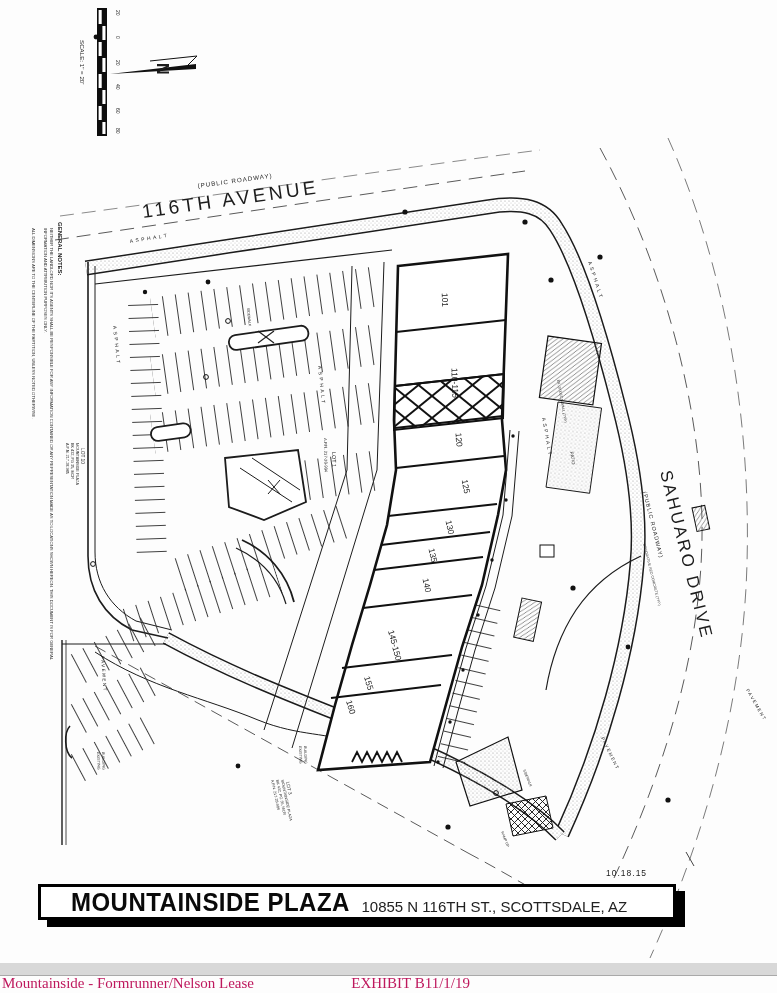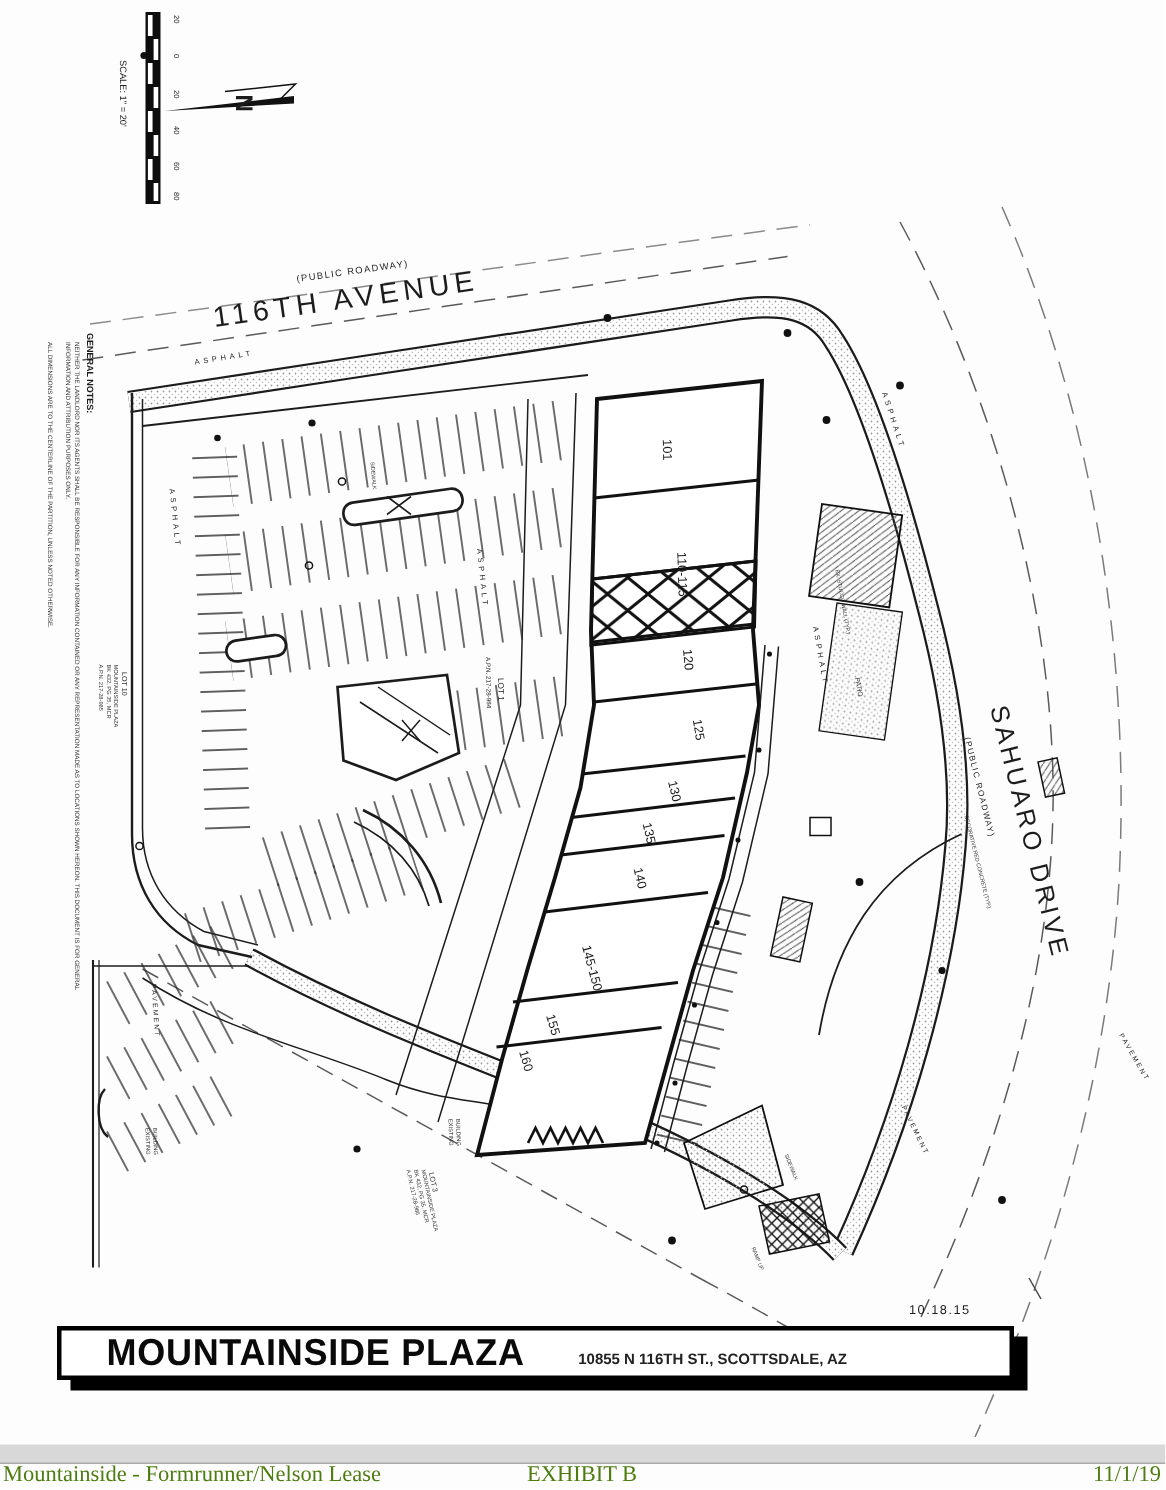--- a/index.html
+++ b/index.html
@@ -7,28 +7,28 @@
         font-family:"Liberation Sans",sans-serif;}
   svg{position:absolute;left:0;top:0;}
   .t{fill:#1c1c1c;font-family:"Liberation Sans",sans-serif;}
   .tt{fill:#333;font-family:"Liberation Sans",sans-serif;}
   
   #titleblock{position:absolute;left:38px;top:884px;width:638px;height:36px;background:#fff;
       border:3px solid #000;box-shadow:9px 7px 0 #000;display:flex;align-items:baseline;
       padding-left:30px;box-sizing:border-box;}
   #titleblock .tname{font-size:25px;font-weight:bold;letter-spacing:.5px;color:#0a0a0a;
       transform:scaleX(.96);transform-origin:left;align-self:center;}
-  #titleblock .taddr{font-size:10px;font-weight:700;color:#222;margin-left:24px;align-self:center;margin-top:8px;}
+  #titleblock .taddr{font-size:15px;font-weight:400;color:#222;margin-left:0;align-self:center;margin-top:8px;}
   
   #footband{position:absolute;left:0;top:963px;width:777px;height:12px;background:#d8d8d8;border-bottom:1px solid #a9a9a9;}
   #footer{position:absolute;left:0;top:975px;width:777px;height:18px;display:flex;align-items:baseline;
-      font-family:"Liberation Serif",serif;color:#4d7c0f;font-size:15px;}
+      font-family:"Liberation Serif",serif;color:#be185d;font-size:15px;}
   #footer .fl{flex:1;text-align:left;padding-left:2px;}
   #footer .fc{flex:0 0 auto;text-align:left;}
-  #footer .fr{flex:1;text-align:right;padding-right:3px;}
+  #footer .fr{flex:1;text-align:left;padding-right:3px;}
 </style>
 </head>
 <body>
 
 <div id="page">
 
 <svg width="777" height="960" viewBox="0 0 777 960">
   <defs>
     <pattern id="dots" width="4" height="4" patternUnits="userSpaceOnUse">
       <circle cx="1" cy="1" r="0.6" fill="#9a9a9a"></circle>

